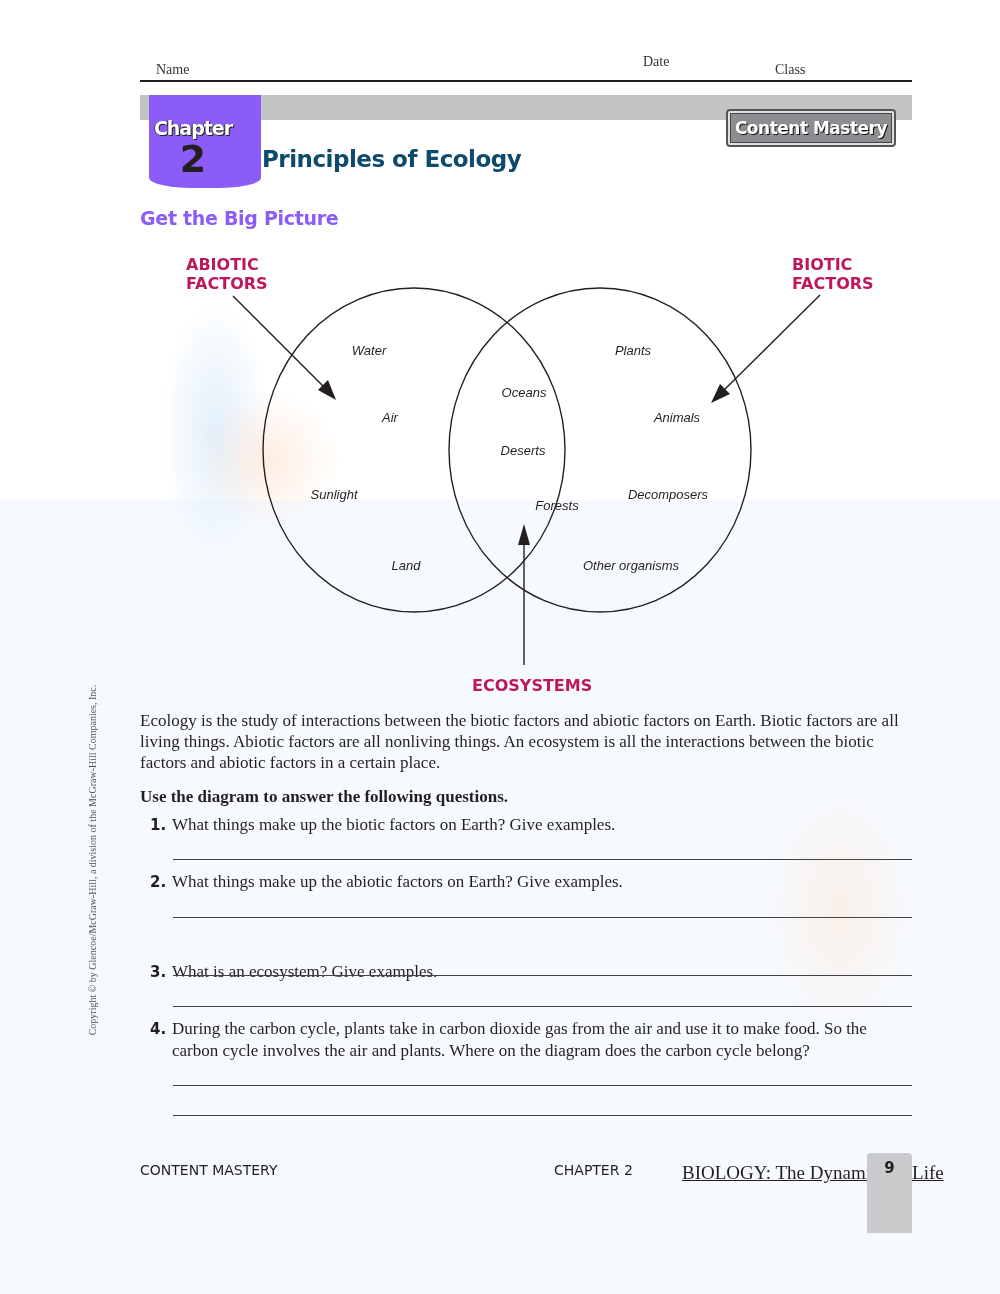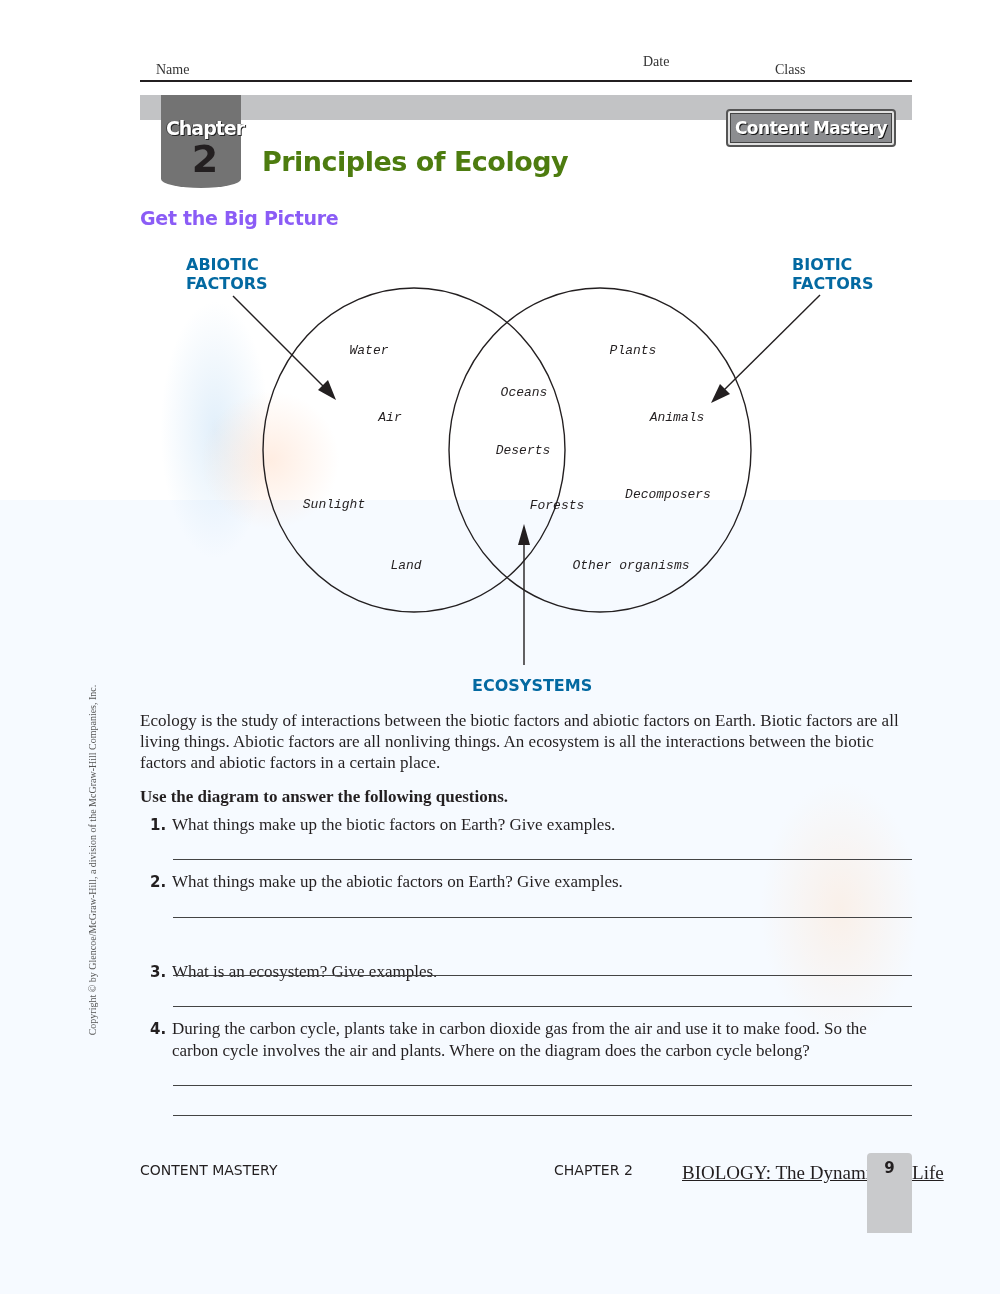--- a/index.html
+++ b/index.html
@@ -5,29 +5,29 @@
   html, body { margin:0; padding:0; }
   body { width:1000px; height:1294px; position:relative; background:#ffffff; overflow:hidden; font-family:"Liberation Serif", serif; color:#231f20; }
   .tint { position:absolute; left:0; top:500px; width:1000px; height:794px; background:#f6faff; }
   .wm1 { position:absolute; left:160px; top:300px; width:110px; height:260px; background:radial-gradient(ellipse at center, rgba(190,220,245,0.45), rgba(255,255,255,0) 70%); }
   .wm2 { position:absolute; left:200px; top:390px; width:140px; height:140px; background:radial-gradient(ellipse at center, rgba(255,215,190,0.45), rgba(255,255,255,0) 70%); }
   .wm3 { position:absolute; left:760px; top:780px; width:160px; height:260px; background:radial-gradient(ellipse at center, rgba(255,225,200,0.4), rgba(255,255,255,0) 70%); }
   .abs { position:absolute; }
   .hdr-label { font-family:"Liberation Serif", serif; font-size:14px; color:#333;margin-left:16px; }
   .hdr-rule { position:absolute; left:140px; top:80px; width:772px; height:2px; background:#231f20; }
   .gray-bar { position:absolute; left:140px; top:95px; width:772px; height:25px; background:#c2c3c5; }
-  .chapter-tab { position:absolute; left:161px; top:95px; width:80px; height:93px; background:#737373; border-bottom-left-radius:44px 10px; border-bottom-right-radius:44px 10px; }
+  .chapter-tab { position:absolute; left:149px; top:95px; width:112px; height:93px; background:#8b5cf6; border-bottom-left-radius:44px 10px; border-bottom-right-radius:44px 10px; }
   .chapter-word { position:absolute; left:0; top:22px; width:88px; text-align:center; font-family:"DejaVu Sans", sans-serif; font-weight:bold; font-size:19px; color:#fff; letter-spacing:-1px; text-shadow:1px 1px 0 #222, -1px 0 0 #444; }
   .chapter-num { position:absolute; left:0; top:42px; width:88px; text-align:center; font-family:"DejaVu Sans", sans-serif; font-weight:bold; font-size:38px; color:#231f20; line-height:44px; }
-  .title { position:absolute; left:262px; top:146px; font-family:"DejaVu Sans", sans-serif; font-weight:bold; font-size:27px; color:#4d7c0f; letter-spacing:-0.5px; }
+  .title { position:absolute; left:262px; top:146px; font-family:"DejaVu Sans", sans-serif; font-weight:bold; font-size:23px; color:#0c4a6e; letter-spacing:-0.5px; }
   .badge { position:absolute; left:726px; top:109px; width:170px; height:38px; border:2px solid #555; border-radius:4px; background:#e0e0e0; box-sizing:border-box; padding:2px; }
   .badge-inner { width:100%; height:100%; background:#8c8d90; border:1px solid #444; box-sizing:border-box; display:flex; align-items:center; justify-content:center; font-family:"DejaVu Sans", sans-serif; font-weight:bold; font-size:17px; color:#fff; text-shadow:1px 1px 0 #111; letter-spacing:-0.5px; }
   .section-h { position:absolute; left:140px; top:207px; font-family:"DejaVu Sans", sans-serif; font-weight:bold; font-size:19px; color:#8b5cf6; letter-spacing:-0.3px; }
-  .diag-label { font-family:"DejaVu Sans", sans-serif; font-weight:bold; font-size:16px; line-height:19px; color:#0369a1; }
-  .item { position:absolute; font-family:Liberation Mono, monospace; font-style:italic; font-size:13px; color:#231f20; transform:translateX(-50%); white-space:nowrap; }
+  .diag-label { font-family:"DejaVu Sans", sans-serif; font-weight:bold; font-size:16px; line-height:19px; color:#be185d; }
+  .item { position:absolute; font-family:Liberation Sans, sans-serif; font-style:italic; font-size:13px; color:#231f20; transform:translateX(-50%); white-space:nowrap; }
   .para { position:absolute; left:140px; top:710px; width:775px; font-size:17px; line-height:21px; color:#231f20; }
   .instr { position:absolute; left:140px; top:787px; font-size:17px; font-weight:bold; color:#231f20; }
   .q { position:absolute; left:150px; width:760px; font-size:17px; line-height:22px; color:#231f20; }
   .qn { font-family:"DejaVu Sans", sans-serif; font-weight:bold; font-size:15px; display:inline-block; width:22px; }
   .line { position:absolute; left:173px; width:739px; height:1px; background:#444; }
   .footer-left { position:absolute; left:140px; top:1162px; font-family:"DejaVu Sans", sans-serif; font-size:14px; color:#231f20; }
   .footer-ch { position:absolute; left:554px; top:1162px; font-family:"DejaVu Sans", sans-serif; font-size:14px; color:#231f20; }
   .footer-book { position:absolute; left:682px; top:1162px; font-size:19px; color:#231f20;text-decoration:underline; }
   .page-tab { position:absolute; left:867px; top:1153px; width:45px; height:80px; background:#c9cacc; border-top-left-radius:4px; border-top-right-radius:4px; }
   .page-num { position:absolute; left:0; top:6px; width:45px; text-align:center; font-family:"DejaVu Sans", sans-serif; font-weight:bold; font-size:15px; color:#231f20; }
@@ -80,21 +80,21 @@
 
   <line x1="820" y1="295" x2="721" y2="393" stroke="#231f20" stroke-width="1.4"></line>
   <polygon points="711,403 720,384 730,394" fill="#231f20"></polygon>
 
   <line x1="524" y1="665" x2="524" y2="540" stroke="#231f20" stroke-width="1.4"></line>
   <polygon points="524,524 518,545 530,545" fill="#231f20"></polygon>
 </svg>
 
 <span class="item" style="left:369px;top:343px;">Water</span>
 <span class="item" style="left:390px;top:410px;">Air</span>
-<span class="item" style="left:334px;top:497px;text-align:center;">Sunlight</span>
+<span class="item" style="left:334px;top:487px;text-align:center;">Sunlight</span>
 <span class="item" style="left:406px;top:558px;">Land</span>
 
 <span class="item" style="left:524px;top:385px;">Oceans</span>
 <span class="item" style="left:523px;top:443px;">Deserts</span>
 <span class="item" style="left:522px;top:498px;margin-left:35px;">Forests</span>
 
 <span class="item" style="left:633px;top:343px;">Plants</span>
 <span class="item" style="left:677px;top:410px;">Animals</span>
 <span class="item" style="left:668px;top:487px;">Decomposers</span>
 <span class="item" style="left:631px;top:558px;">Other organisms</span>

